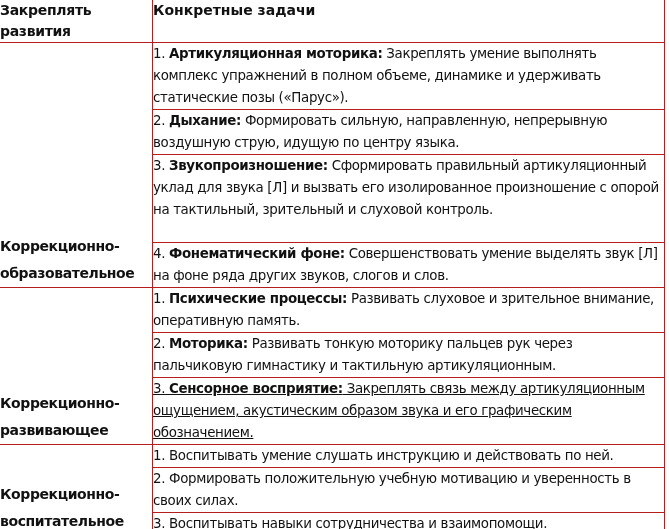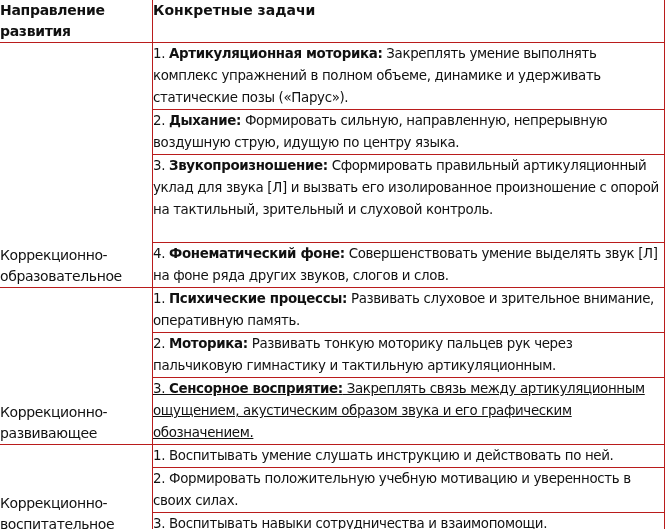--- a/index.html
+++ b/index.html
@@ -5,31 +5,31 @@
   html, body { margin:0; padding:0; background:#ffffff; }
   body { width:669px; height:529px; overflow:hidden; position:relative;
          font-family:"DejaVu Sans", "Liberation Sans", sans-serif; color:#111; }
   .tbl { position:absolute; left:0; top:0; width:665px; border-collapse:collapse; table-layout:fixed; }
   .tbl td { border:1px solid #b91c1c; padding:0; vertical-align:top; }
   .tbl td.c1 { border-left:none; width:152px; }
   .tbl tr.head td { border-top:none; }
   .head-cell { font-size:14px; font-weight:bold; line-height:21px; color:#111; }
   .h1 { padding:0 0 0 6px; height:41px; letter-spacing:-0.3px; }
   .h2 { padding:10px 0 0 10px; }
-  .grp { font-size:14px; font-weight:normal; line-height:21px; padding:0 0 1px 6px; vertical-align:bottom !important; letter-spacing:-0.4px; }
+  .grp { font-size:14px; font-weight:bold; line-height:27px; padding:0 0 1px 6px; vertical-align:bottom !important; letter-spacing:-0.4px; }
   .task { font-size:13.4px; line-height:22px; padding:0 4px 0 8px; letter-spacing:-0.35px; }
   .task b { font-weight:bold; }
 </style>
 </head>
 <body>
 
 <table class="tbl">
   <tbody>
       <tr class="head">
-    <td class="c1 head-cell h1" style="vertical-align:top;">Направление развития</td>
+    <td class="c1 head-cell h1" style="vertical-align:top;">Закреплять развития</td>
     <td class="head-cell h2">Конкретные задачи</td>
   </tr>
 
   <tr style="height:66px;">
     <td class="c1 grp" rowspan="4">Коррекционно-образовательное</td>
     <td class="task"><span>1. </span><b>Артикуляционная моторика:</b><span> Закреплять умение выполнять комплекс упражнений в полном объеме, динамике и удерживать статические позы («Парус»).</span></td>
   </tr>
   <tr style="height:44px;padding-left:21px;">
     <td class="task"><span>2. </span><b>Дыхание:</b><span> Формировать сильную, направленную, непрерывную воздушную струю, идущую по центру языка.</span></td>
   </tr>

